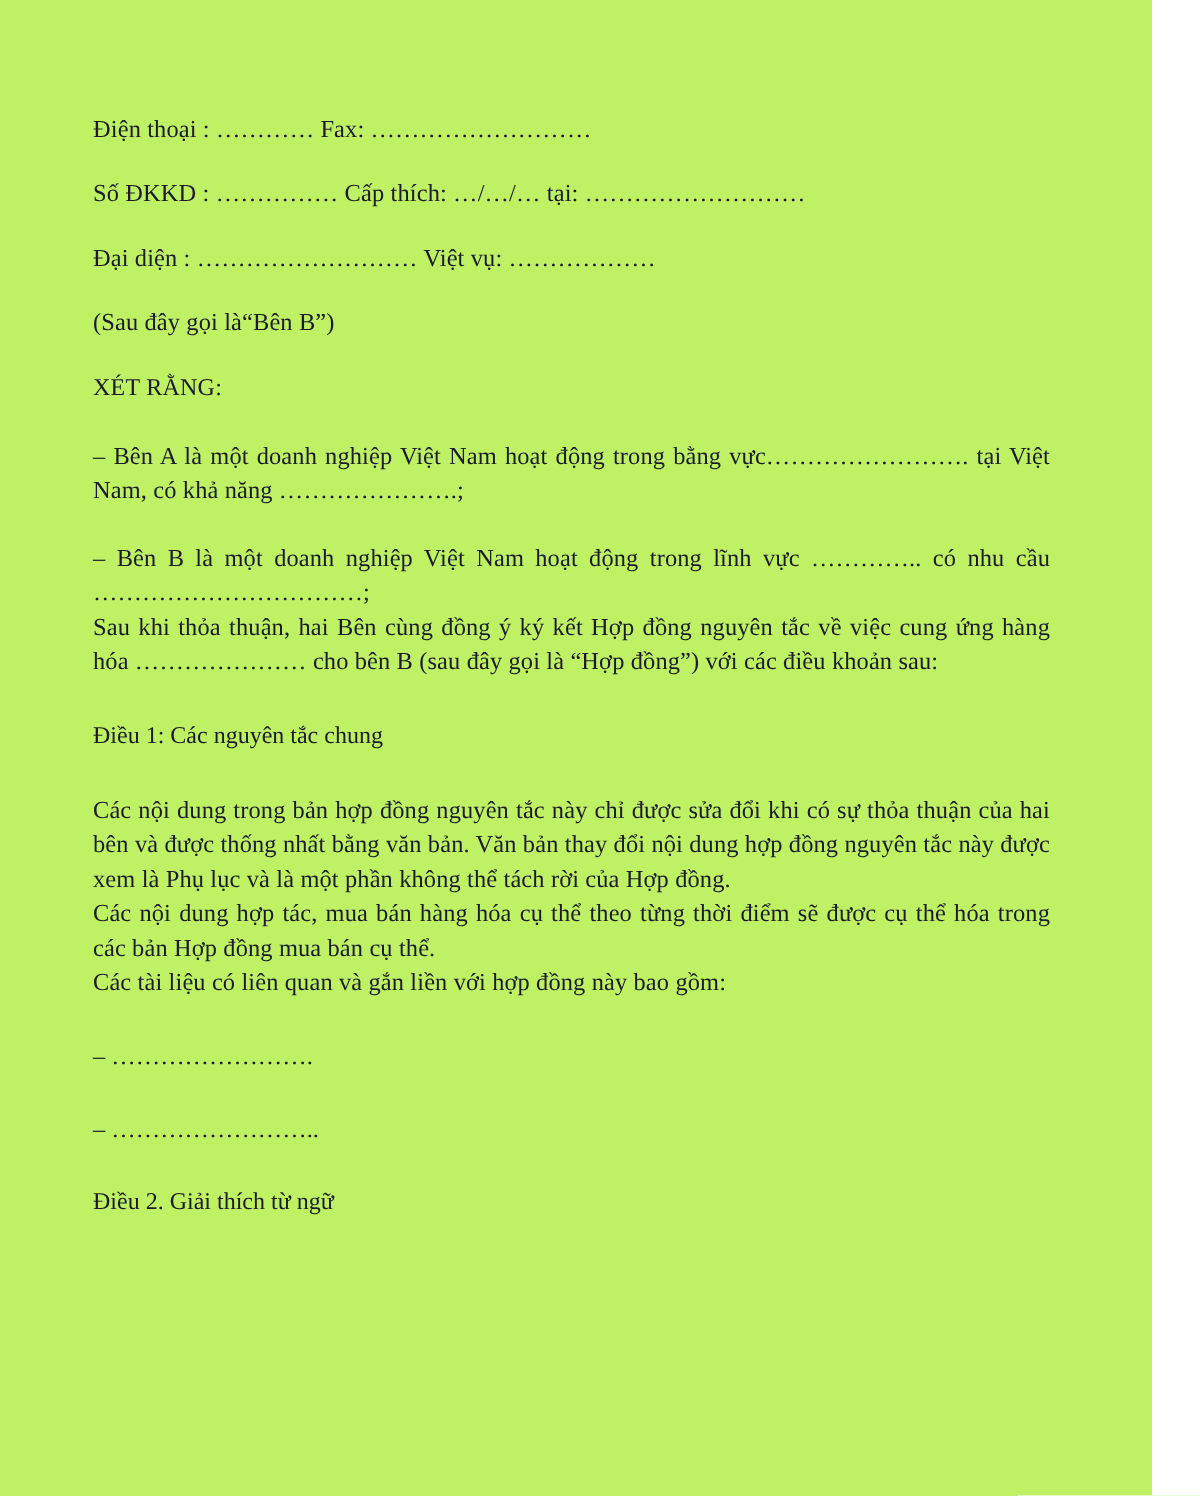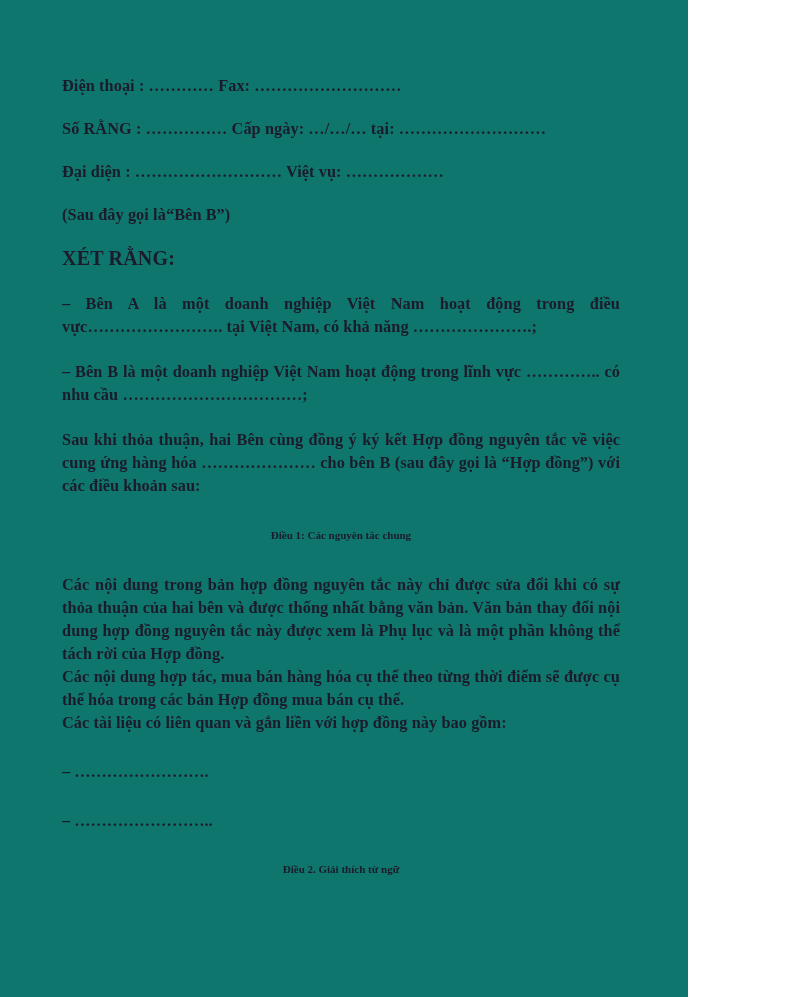--- a/index.html
+++ b/index.html
@@ -12,60 +12,59 @@
     width: 800px;
     height: 997px;
     font-family: "Liberation Serif", "DejaVu Serif", serif;
     color: #1b1b2b;
     -webkit-font-smoothing: antialiased;
     overflow: hidden;
   }
 
   .page {
     position: relative;
-    width: 688px;
+    width: 768px;
     height: 997px;
-    background: #0f766e;
+    background: #bef264;
     box-sizing: border-box;
     padding: 0 68px 0 62px;
-    font-weight: bold;
   }
 
   
   .line,
   .para {
     font-size: 16.3px;
     line-height: 23px;
     color: #1b1b2b;
     text-align: justify;
     text-justify: inter-word;
     letter-spacing: 0.005em;
     white-space: pre-wrap;
   }
 
   
   .hdr-block { padding-top: 74px; }
   .hdr-block .line { margin-bottom: 20px; text-align: left; }
 
   .section-title {
-    font-size: 20px;
+    font-size: 16px;
     line-height: 23px;
     margin: 21px 0 0 0;
     text-align: left;
     letter-spacing: 0.01em;
   }
 
   .recital { margin-top: 22px; }
-  .agreement { margin-top: 22px; }
+  .agreement { }
 
   .article-head {
-    font-size: 11px;
+    font-size: 16px;
     line-height: 23px;
     margin-top: 27px;
-    text-align: center;
+    text-align: left;
   }
 
   
   .body-block { margin-top: 26px; }
   .body-block .para { margin: 0; }
 
   .blank-item {
     font-size: 16.3px;
     line-height: 23px;
     margin-top: 26px;
@@ -74,28 +73,28 @@
 
   .article-head.second { margin-top: 26px; }
 </style>
 </head>
 <body>
 
 <div class="page">
 
   <div class="hdr-block">
     <div class="line">Điện thoại : ………… Fax: ………………………</div>
-    <div class="line">Số RẰNG : …………… Cấp ngày: …/…/… tại: ………………………</div>
+    <div class="line">Số ĐKKD : …………… Cấp thích: …/…/… tại: ………………………</div>
     <div class="line">Đại diện : ……………………… Việt vụ: ………………</div>
     <div class="line">(Sau đây gọi là“Bên B”)</div>
   </div>
 
   <div class="section-title">XÉT RẰNG:</div>
 
-  <div class="para recital">– Bên A là một doanh nghiệp Việt Nam hoạt động trong điều vực……………………. tại Việt Nam, có khả năng ………………….;</div>
+  <div class="para recital">– Bên A là một doanh nghiệp Việt Nam hoạt động trong bằng vực……………………. tại Việt Nam, có khả năng ………………….;</div>
 
   <div class="para recital">– Bên B là một doanh nghiệp Việt Nam hoạt động trong lĩnh vực ………….. có nhu cầu ……………………………;</div>
 
   <div class="para agreement">Sau khi thỏa thuận, hai Bên cùng đồng ý ký kết Hợp đồng nguyên tắc về việc cung ứng hàng hóa ………………… cho bên B (sau đây gọi là “Hợp đồng”) với các điều khoản sau:</div>
 
   <div class="article-head">Điều 1: Các nguyên tắc chung</div>
 
   <div class="body-block">
     <div class="para">Các nội dung trong bản hợp đồng nguyên tắc này chỉ được sửa đổi khi có sự thỏa thuận của hai bên và được thống nhất bằng văn bản. Văn bản thay đổi nội dung hợp đồng nguyên tắc này được xem là Phụ lục và là một phần không thể tách rời của Hợp đồng.</div>
     <div class="para">Các nội dung hợp tác, mua bán hàng hóa cụ thể theo từng thời điểm sẽ được cụ thể hóa trong các bản Hợp đồng mua bán cụ thể.</div>

